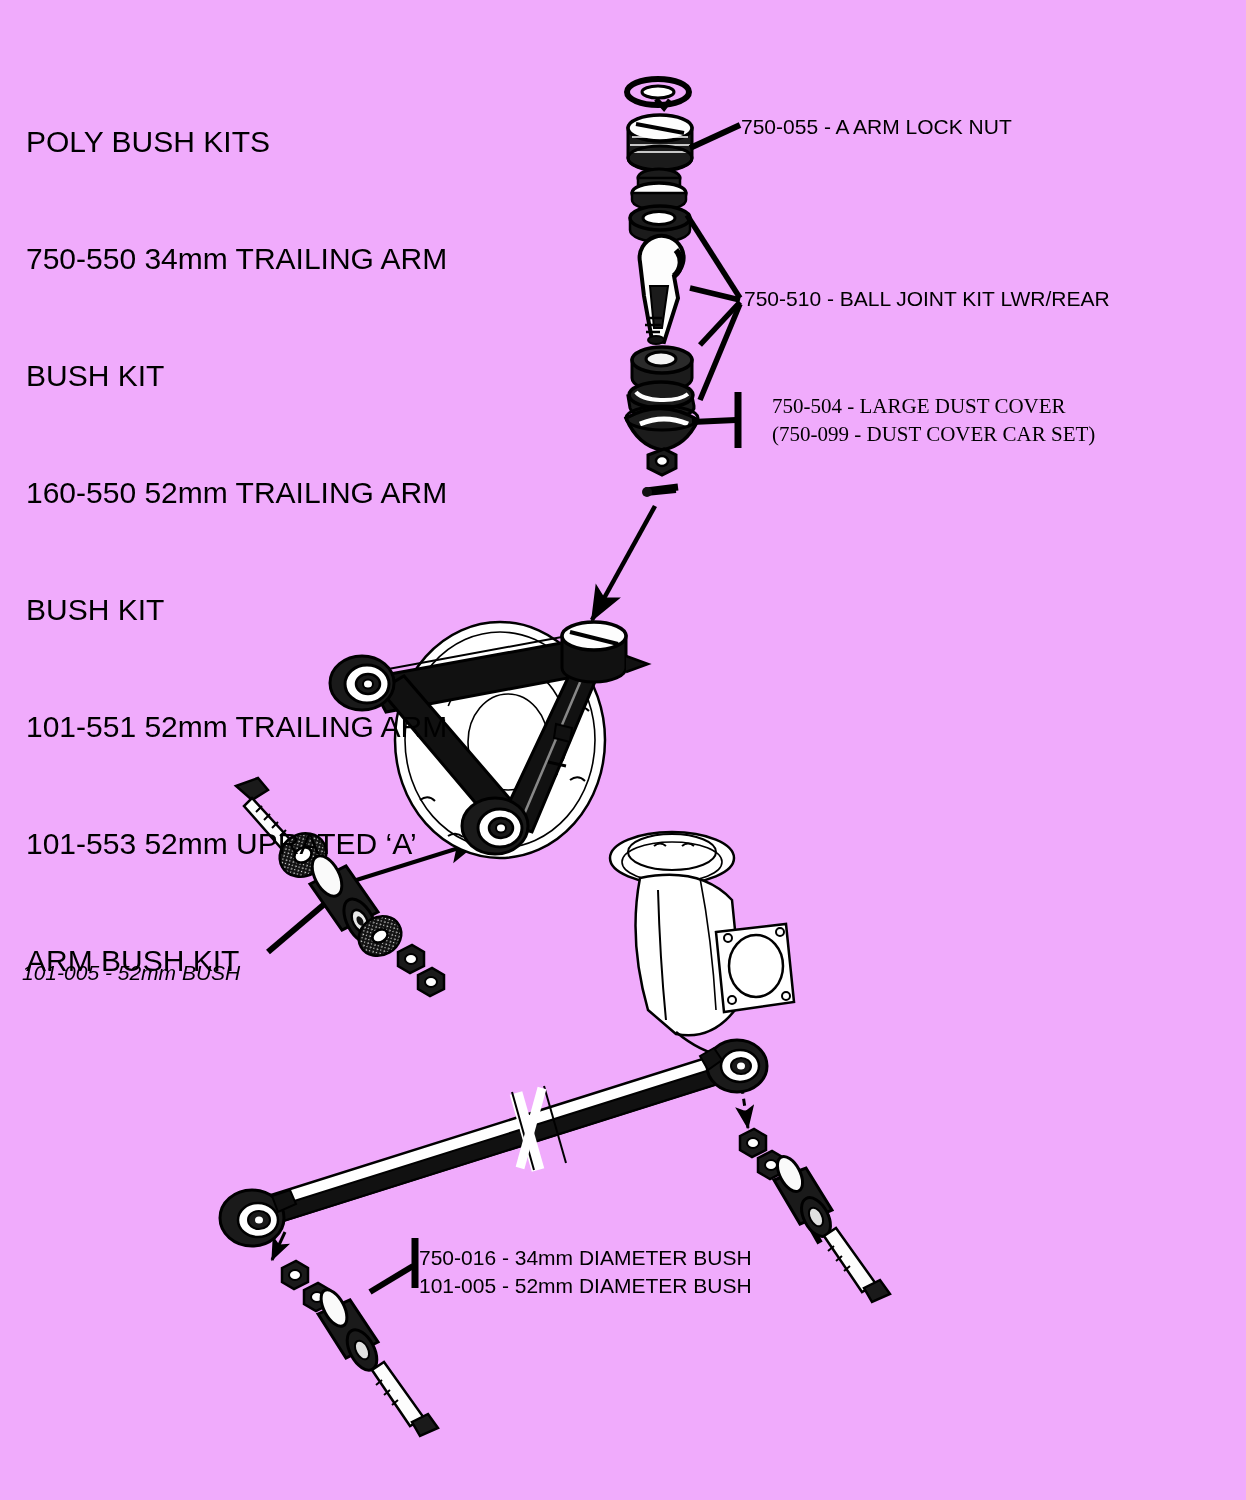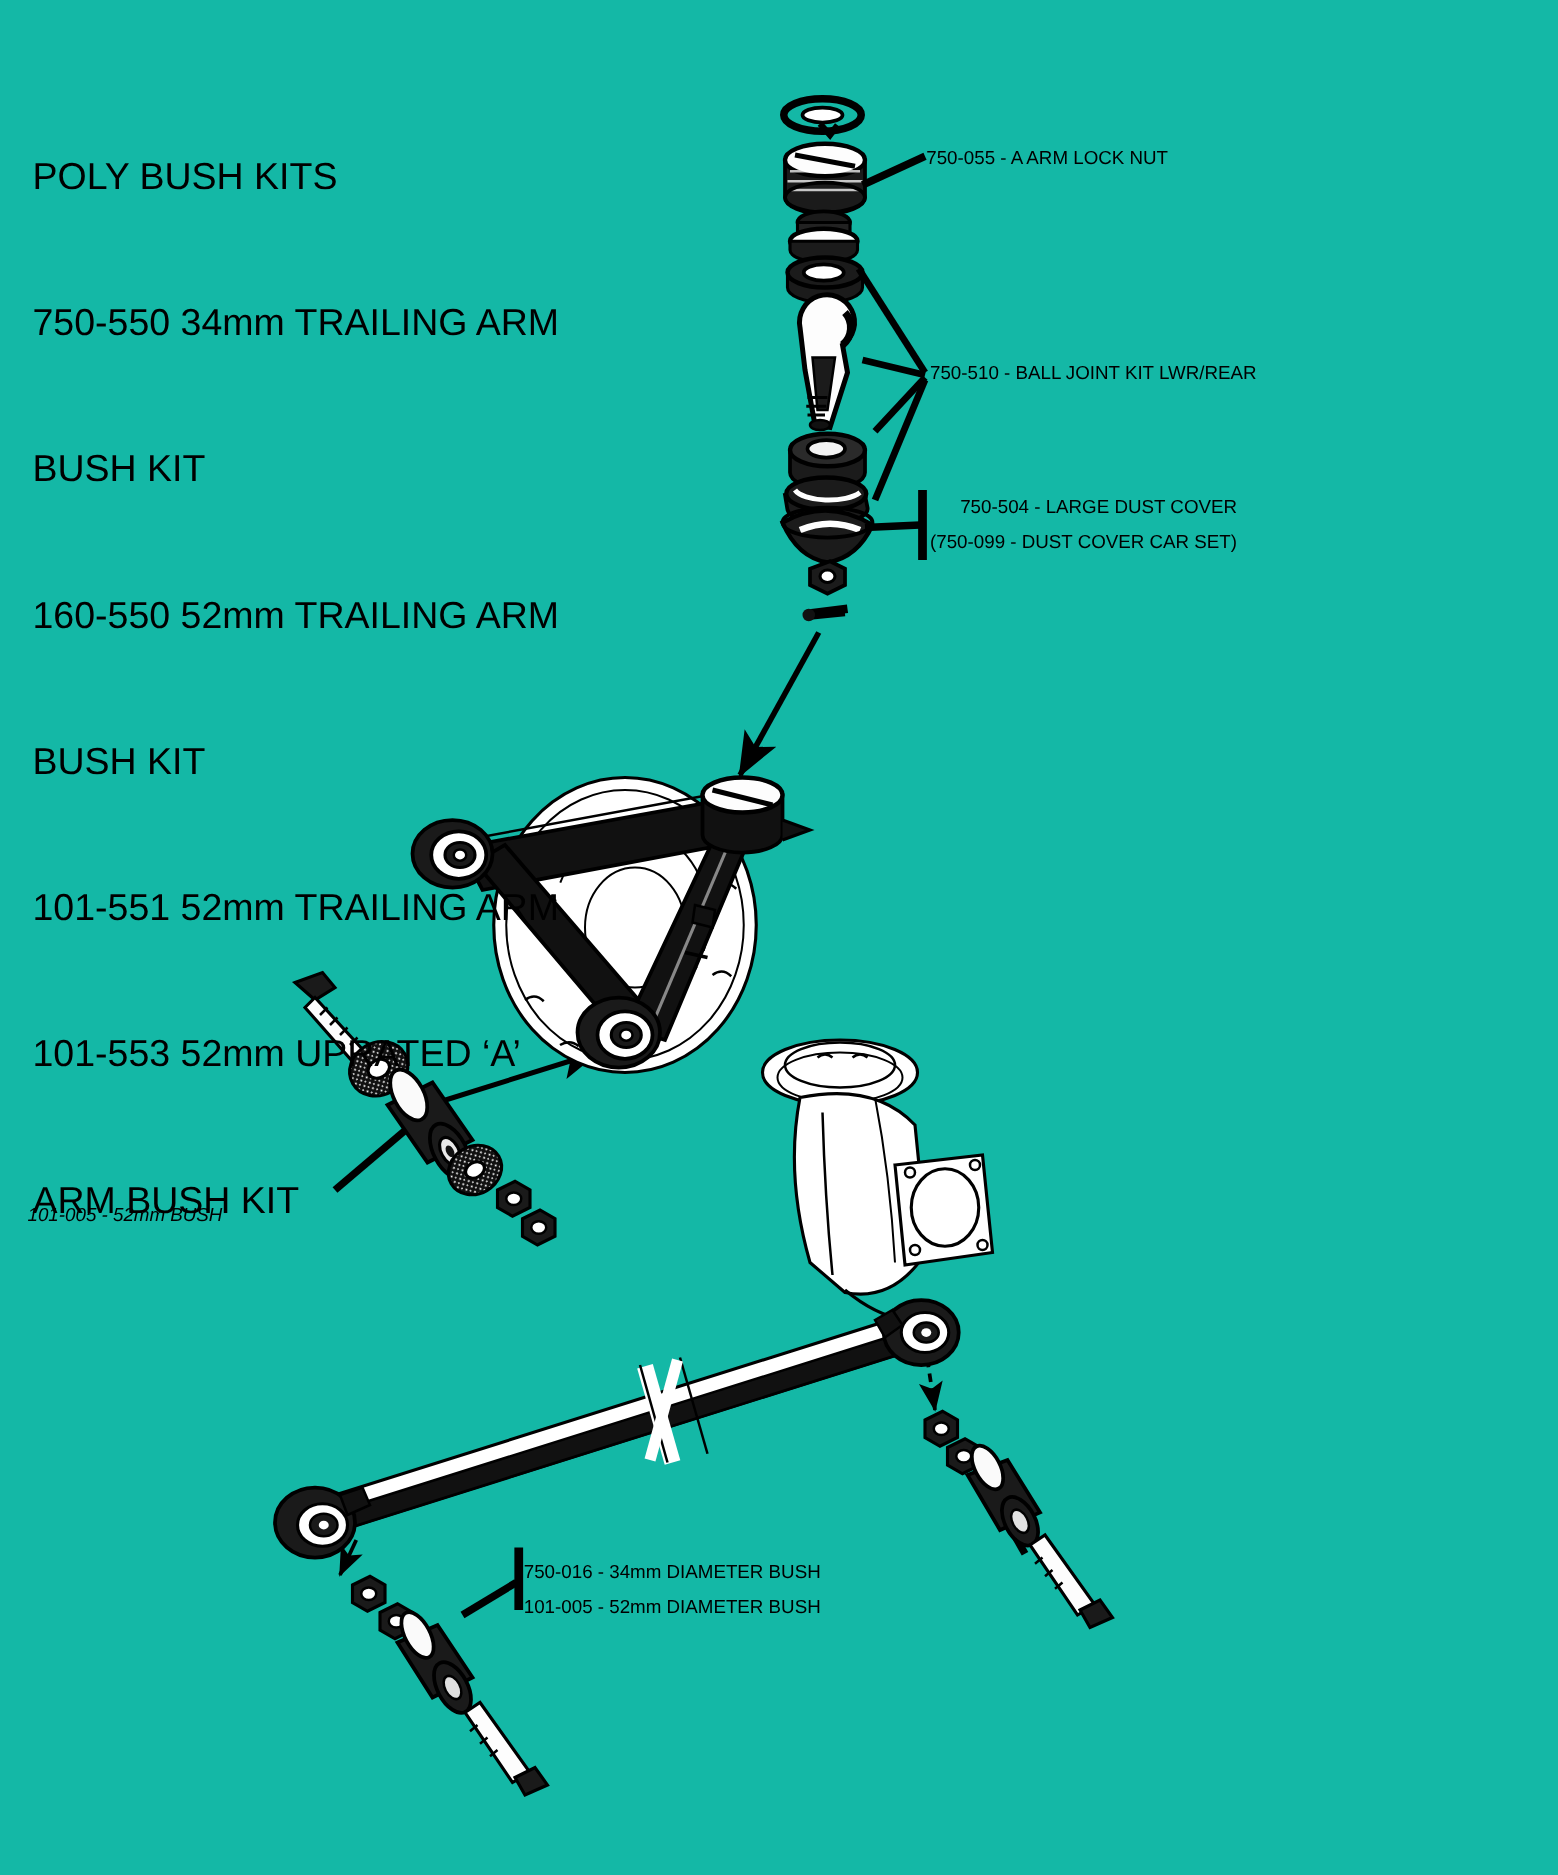--- a/index.html
+++ b/index.html
@@ -9,21 +9,21 @@
     background: #ffffff;
   }
   body {
     font-family: "Liberation Sans", sans-serif;
     color: #000000;
   }
   #page {
     position: relative;
     width: 1246px;
     height: 1500px;
-    background: #14b8a6;
+    background: #f0abfc;
     overflow: hidden;
   }
   #diagram-svg {
     position: absolute;
     left: 0;
     top: 0;
     width: 1246px;
     height: 1500px;
   }
   
@@ -34,30 +34,29 @@
     width: 520px;
     font-size: 30px;
     line-height: 39px;
     font-weight: 400;
     letter-spacing: 0px;
     white-space: pre-wrap;
   }
   .kit-list .kit-line { display: block; }
   .callout {
     position: absolute;
-    font-size: 15px;
+    font-size: 21px;
     line-height: 28px;
     font-weight: 400;
     white-space: nowrap;
-    text-align: right;
   }
   .callout .cl-line { display: block; }
   #callout-lock-nut   { left: 741px; top: 113px; }
   #callout-ball-joint { left: 744px; top: 285px; }
-  #callout-dust-cover { left: 744px; top: 392px; }
+  #callout-dust-cover { left: 772px; top: 392px; font-family: Liberation Serif, serif; }
   #callout-52-bush    { left: 22px;  top: 959px; font-style: italic; }
   #callout-diameter   { left: 419px; top: 1244px; }
 </style>
 </head>
 <body>
 
 <div id="page">
 
   <svg id="diagram-svg" viewBox="0 0 1246 1500">
     <defs>

